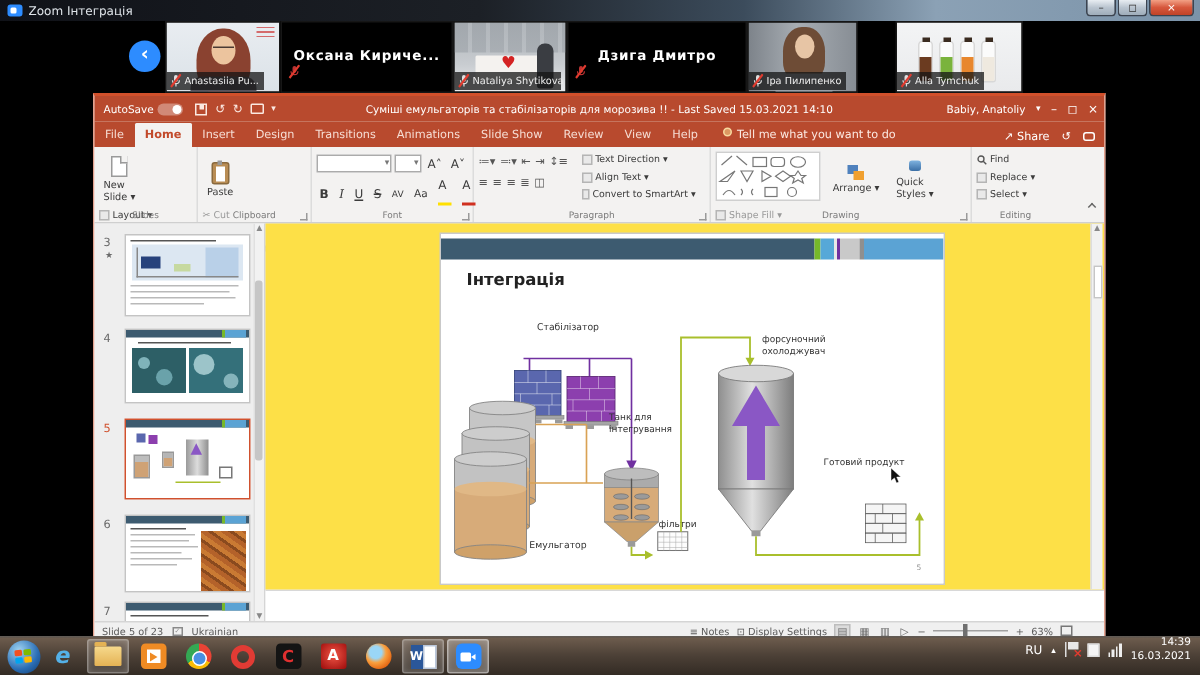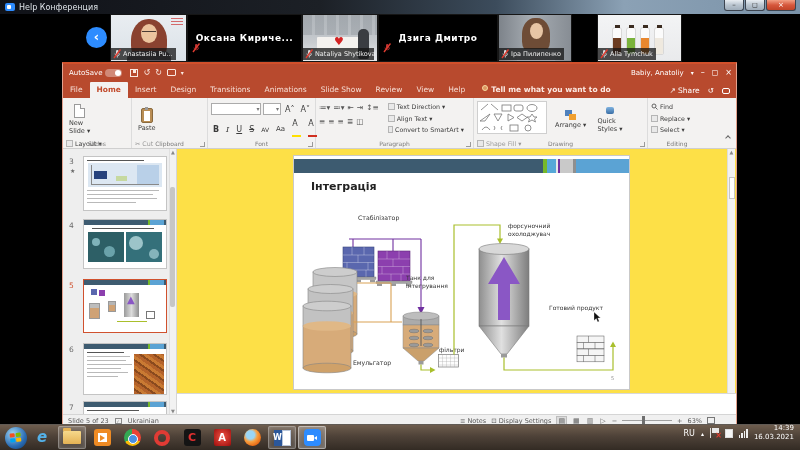--- a/index.html
+++ b/index.html
@@ -62,21 +62,21 @@
   .qat{display:flex;align-items:center;gap:5px;margin-left:8px;font-size:8px;color:#fbe9e2;}
   .savico{width:8px;height:8px;border:1px solid #fbe9e2;position:relative;}
   .savico::after{content:"";position:absolute;left:1.5px;top:0;width:3px;height:3px;background:#fbe9e2;}
   .monico{width:9px;height:7px;border:1px solid #fbe9e2;border-radius:1px;}
   .doctitle{position:absolute;left:0;right:0;text-align:center;font-size:7px;color:#fff;pointer-events:none;white-space:nowrap;}
   .ptright{position:absolute;right:4px;top:0;height:17px;display:flex;align-items:center;gap:7px;font-size:7px;}
   .pwb{color:#fff;font-size:8px;line-height:1;}
   .pmenu{position:relative;height:17px;background:#b84a2e;display:flex;align-items:flex-end;color:#f6ddd4;font-size:7.5px;}
   .ptab{padding:3px 7px 4px;cursor:default;}
   .ptab.active{background:#f3f2f1;color:#c24a2b;font-weight:bold;border-radius:1px 1px 0 0;}
-  .tellme{display:flex;align-items:flex-start;gap:3px;margin-left:10px;padding-bottom:4px;color:#fce9e2;font-weight:bold;}
+  .tellme{display:flex;align-items:flex-start;gap:3px;margin-left:10px;padding-bottom:4px;color:#fce9e2;}
   .bulb{width:6px;height:6px;border:1px solid #f7d9a0;border-radius:50%;background:rgba(255,230,150,.5);}
   .menuright{position:absolute;right:6px;bottom:3px;display:flex;align-items:center;gap:8px;color:#fff;}
   .cmt{width:8px;height:6px;border:1px solid #fff;border-radius:2px;}
 
   
   .pribbon{position:relative;height:51px;background:#f3f2f1;border-bottom:1px solid #cfcfcf;display:flex;}
   .rgroup{position:relative;height:100%;border-right:1px solid #dcdcdc;padding:3px 3px 10px;}
   .glabel{position:absolute;bottom:1px;left:0;right:0;text-align:center;font-size:6px;color:#7a7a7a;}
   .launcher{position:absolute;bottom:1px;right:2px;width:5px;height:5px;border-right:1px solid #9a9a9a;border-bottom:1px solid #9a9a9a;}
   .bigbtn{display:inline-flex;flex-direction:column;align-items:center;justify-content:center;gap:1px;
@@ -177,21 +177,21 @@
 
   .micico{flex:0 0 auto;}
 </style>
 </head>
 <body>
 
 <div class="screen">
 
   <div class="ztitle">
     <span class="zico"></span>
-    <span>Help Конференция</span>
+    <span>Zoom Інтеграція</span>
     <div class="zbtns">
       <span class="wb">–</span>
       <span class="wb">◻</span>
       <span class="wb close">×</span>
     </div>
   </div>
 
   <div class="strip">
     <div class="backbtn">‹</div>
 
@@ -294,20 +294,21 @@
           <span>AutoSave</span>
           <span class="pill"></span>
         </div>
         <div class="qat">
           <span class="savico"></span>
           <span>↺</span>
           <span>↻</span>
           <span class="monico"></span>
           <span style="font-size:6px;">▾</span>
         </div>
+        <div class="doctitle">Суміші емульгаторів та стабілізаторів для морозива !!  -  Last Saved 15.03.2021 14:10</div>
         <div class="ptright">
           <span>Babiy, Anatoliy</span>
           <span class="pwb" style="font-size:6px;">▾</span>
           <span class="pwb">–</span>
           <span class="pwb">◻</span>
           <span class="pwb">×</span>
         </div>
       </div>
 
       <div class="pmenu">

